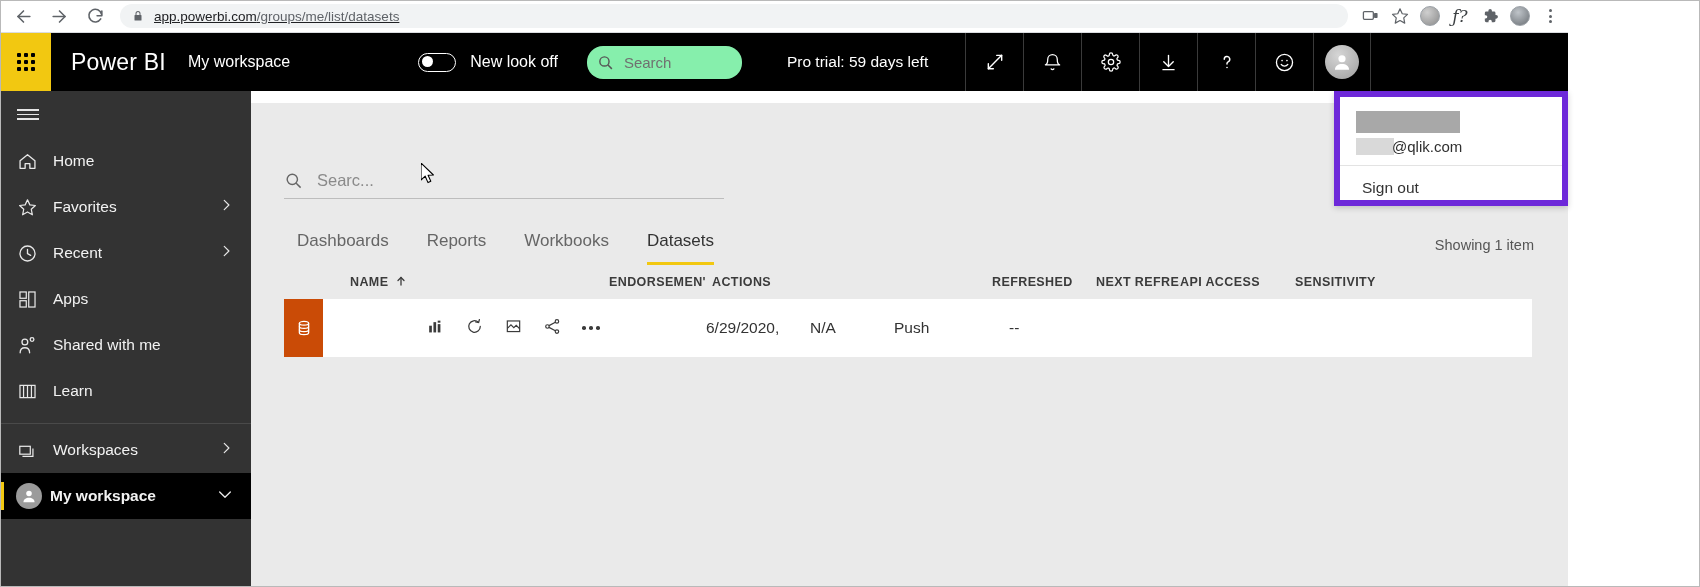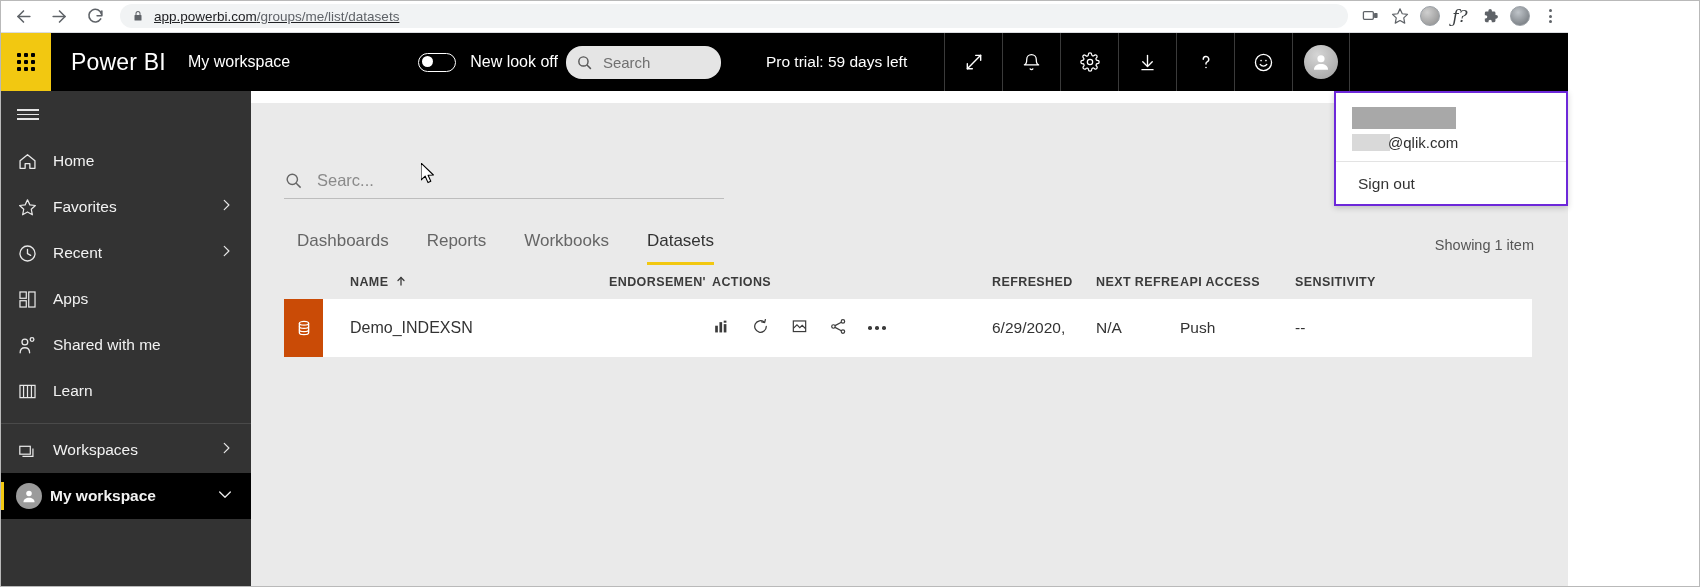--- a/index.html
+++ b/index.html
@@ -65,21 +65,21 @@
   .toggle {
     width: 38px; height: 19px; border-radius: 10px; border: 1.5px solid #ffffff;
     background: #000; position: relative; display:block;
   }
   .toggle .knob {
     position:absolute; top: 2.5px; left: 3px; width: 11px; height: 11px;
     border-radius: 50%; background:#ffffff;
   }
   .toggle-label { color:#fff; font-size:16px; margin-left: 14px; white-space:nowrap; }
   .pbi-search {
-    margin-left: 8px; width: 155px; height: 33px; background: #e5e5e5;
+    margin-left: 29px; width: 155px; height: 33px; background: #86efac;
     display: flex; align-items: center; padding: 0 10px; border-radius: 16px;
   }
   .pbi-search svg { color:#555; flex:none; }
   .pbi-search span { color:#707070; font-size:15px; margin-left:10px; }
   .pro-trial { color:#ffffff; font-size:15.5px; margin-left: 45px; white-space:nowrap; }
   .header-icons { display:flex; align-items:center; margin-left: 37px; height:58px; }
   .hicon {
     width: 58px; height: 58px; display:flex; align-items:center; justify-content:center;
     color:#ffffff; border-left: 1px solid #3a3a3a;
   }
@@ -175,21 +175,21 @@
   .row-refreshed { width: 104px; font-size:15.5px; }
   .row-next { width: 84px; font-size:15.5px; }
   .row-api { width: 115px; font-size:15.5px; }
   .row-sens { width: 130px; font-size:15.5px; }
   .dots { display:flex; gap:3.5px; align-items:center; }
   .dots i { width:3.5px; height:3.5px; background:#3b3b3b; border-radius:50%; display:block; }
 
   
   .acct-menu {
     position:absolute; top: 91px; left: 1334px; width: 234px; height: 115px;
-    background:#ffffff; border:2px solid #6d28d9; box-shadow: 0 2px 6px rgba(0,0,0,0.18);
+    background:#ffffff; border:6px solid #6d28d9; box-shadow: 0 2px 6px rgba(0,0,0,0.18);
     z-index: 20;
   }
   .acct-top { padding: 14px 16px 10px 16px; }
   .acct-name-redacted {
     width: 104px; height: 22px; background:#a8a8a8; margin-bottom: 5px;
   }
   .acct-email { font-size:15px; color:#2f2f2f; position:relative; padding-left: 0; }
   .email-blur {
     display:inline-block; width:38px; height:17px; background:#d9d9d9;
     vertical-align:-3px; margin-right:-2px;
@@ -520,21 +520,20 @@
 
     <div class="row">
       <div class="row-icon">
         <svg width="18" height="18" viewBox="0 0 24 24" fill="none" stroke="#ffffff" stroke-width="1.7">
             <ellipse cx="12" cy="5.8" rx="6.2" ry="2.5"></ellipse>
             <path d="M5.8 5.8v12.4c0 1.4 2.8 2.5 6.2 2.5s6.2-1.1 6.2-2.5V5.8"></path>
             <path d="M5.8 10c0 1.4 2.8 2.5 6.2 2.5s6.2-1.1 6.2-2.5"></path>
             <path d="M5.8 14.2c0 1.4 2.8 2.5 6.2 2.5s6.2-1.1 6.2-2.5"></path>
           </svg>
       </div>
-      <div class="row-name">Demo_INDEXSN</div>
       <div class="row-endorse"></div>
       <div class="row-actions">
         <span>
           <svg width="19" height="19" viewBox="0 0 24 24" fill="currentColor">
               <rect x="4" y="11" width="3.4" height="8.5"></rect>
               <rect x="9.4" y="6.5" width="3.4" height="13"></rect>
               <rect x="14.8" y="9" width="3.4" height="10.5"></rect>
               <rect x="14.8" y="4.6" width="3.4" height="2.6"></rect>
             </svg>
         </span>

